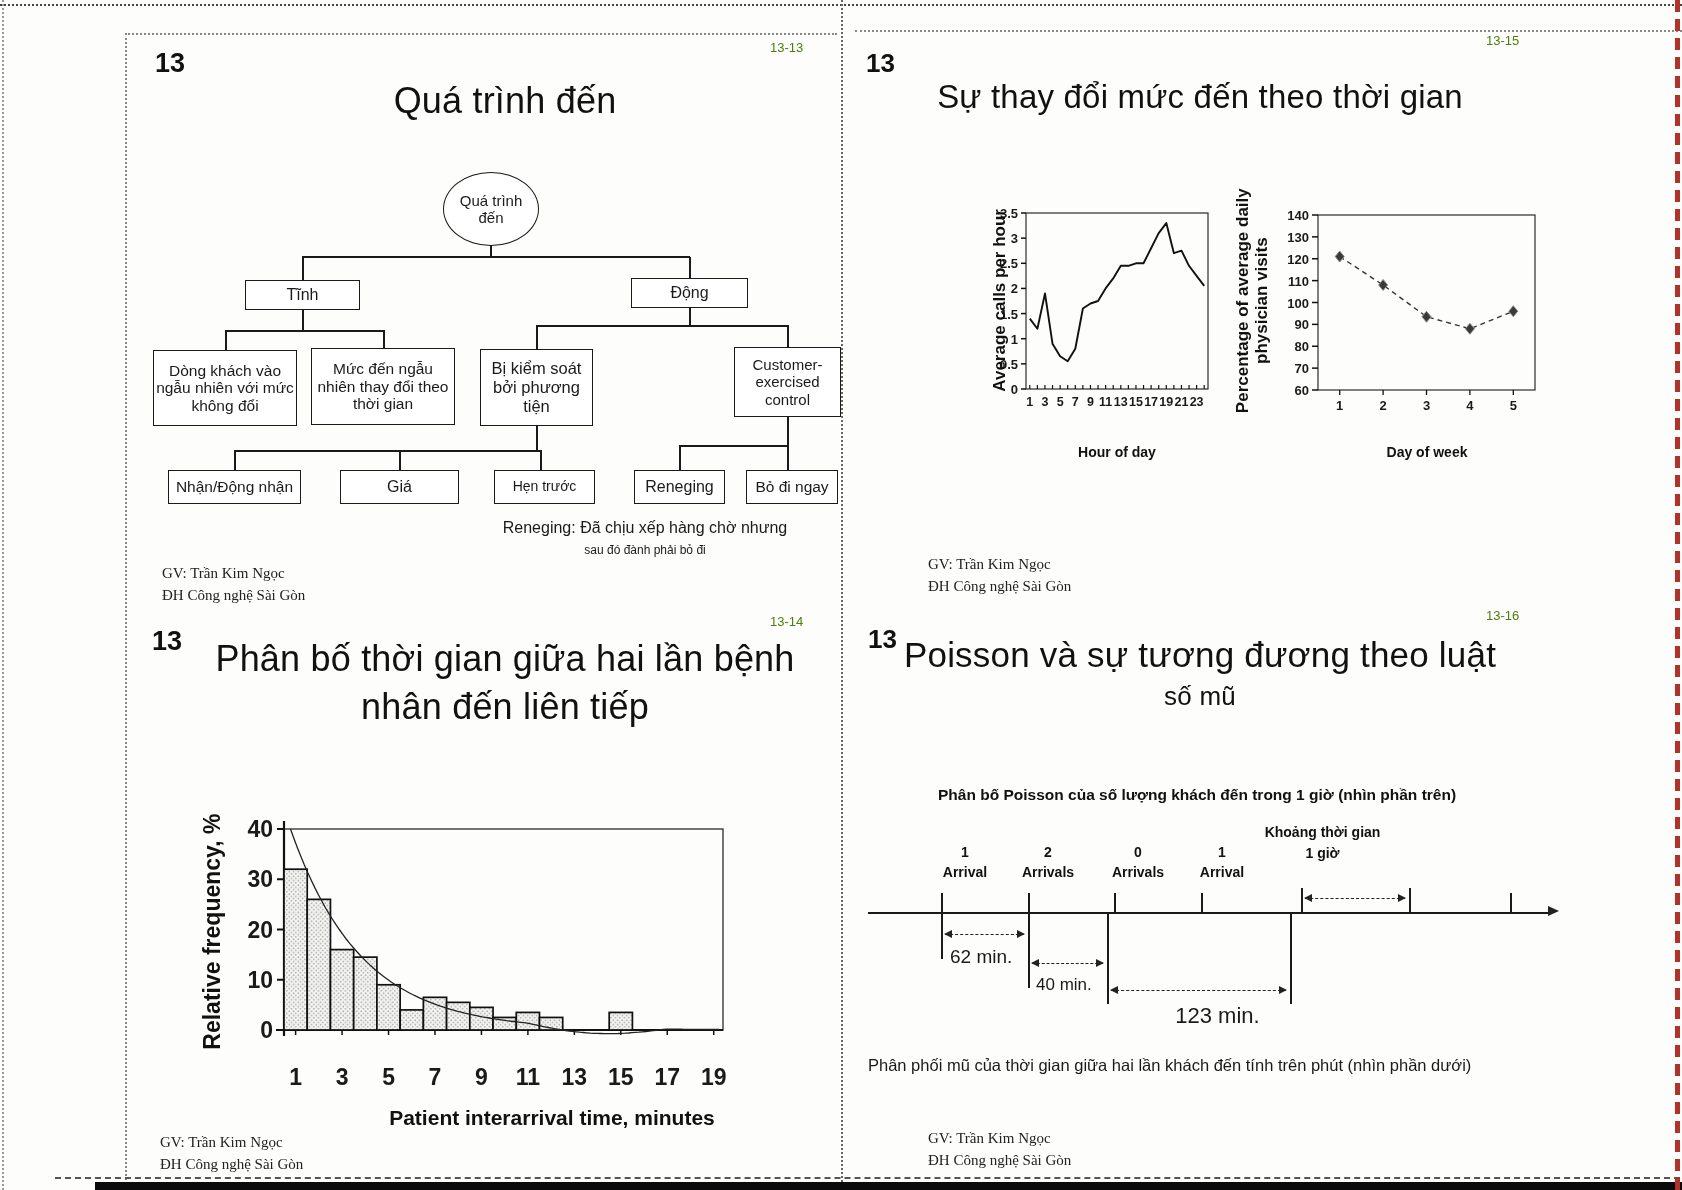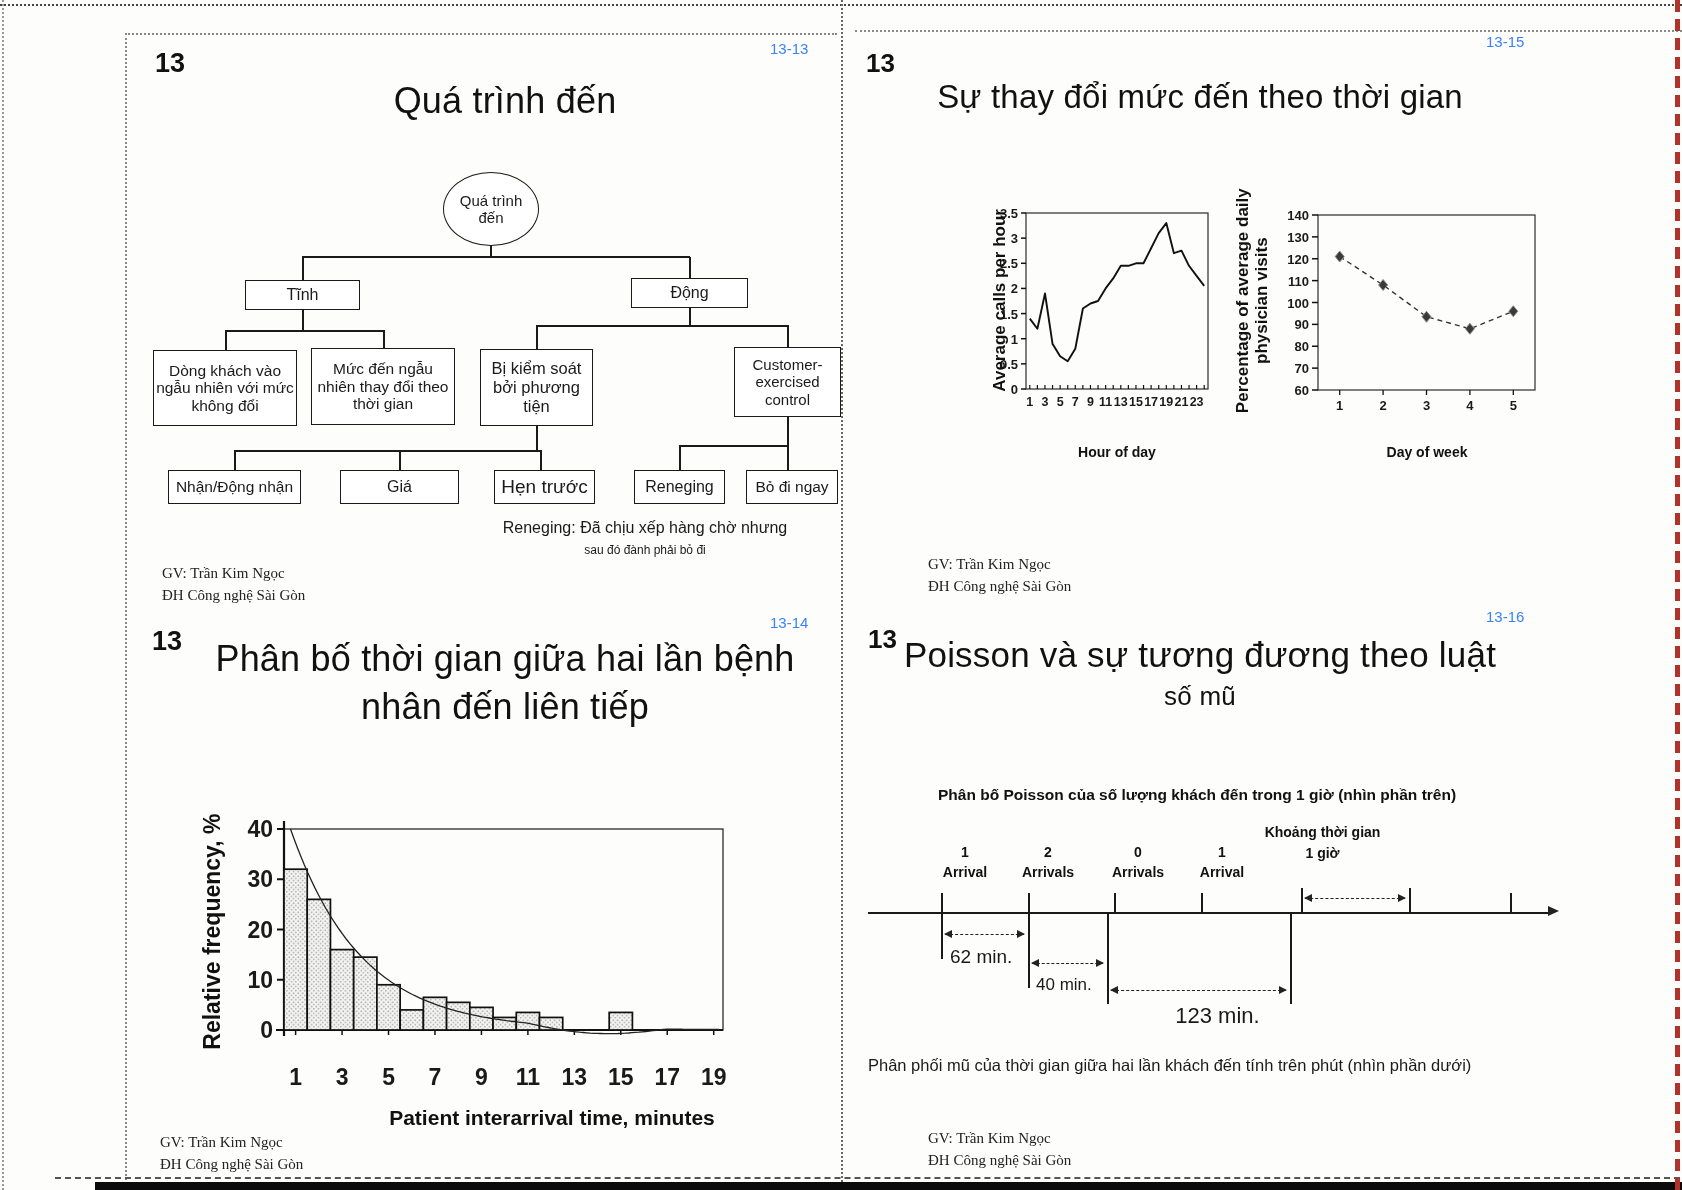--- a/index.html
+++ b/index.html
@@ -3,21 +3,21 @@
 <meta charset="utf-8">
 <style>
 *{margin:0;padding:0;box-sizing:border-box}
 html,body{background:#9a9a9a}
 .page{position:relative;width:1682px;height:1190px;background:#fdfdfb;font-family:"Liberation Sans",sans-serif;color:#1a1a1a;overflow:hidden}
 .abs{position:absolute}
 .serif{font-family:"Liberation Serif",serif}
 .center{text-align:center}
 .slide-title{font-size:35px;letter-spacing:.2px;color:#111;text-align:center;line-height:1.18}
 .chapter{font-size:27px;font-weight:bold;color:#111}
-.pageno{font-size:15px;color:#3b82f6}
+.pageno{font-size:13px;color:#4d7c0f}
 .footer-line{font-size:15px;color:#222}
 .tree-box{position:absolute;border:1.7px solid #1a1a1a;background:#fff;display:flex;align-items:center;justify-content:center;text-align:center;line-height:1.14}
 .tree-ellipse{border-radius:50%}
 .conn{position:absolute;background:#1a1a1a}
 .dotline-h{position:absolute;border-top:2px dotted #666;height:0}
 .dotline-v{position:absolute;border-left:2px dotted #777;width:0}
 .dashline-h{position:absolute;border-top:2px dashed #555;height:0}
 .vtick{position:absolute;width:1.7px;background:#1a1a1a}
 .darrow{position:absolute;border-top:1.7px dashed #222;height:0}
 .darrow::before,.darrow::after{content:'';position:absolute;top:-5px;width:0;height:0;border-top:4px solid transparent;border-bottom:4px solid transparent}
@@ -80,21 +80,21 @@
     <div class="conn" style="left:234px;top:450px;width:1.7px;height:20px"></div>
     <div class="conn" style="left:399px;top:450px;width:1.7px;height:20px"></div>
     <div class="conn" style="left:540px;top:450px;width:1.7px;height:20px"></div>
     <div class="conn" style="left:787px;top:417px;width:1.7px;height:28px"></div>
     <div class="conn" style="left:679px;top:445px;width:110px;height:1.7px"></div>
     <div class="conn" style="left:679px;top:445px;width:1.7px;height:25px"></div>
     <div class="conn" style="left:787px;top:445px;width:1.7px;height:25px"></div>
 
     <div class="tree-box" style="left:168px;top:470px;width:133px;height:34px;font-size:15.5px;white-space:nowrap">Nhận/Động nhận</div>
     <div class="tree-box" style="left:340px;top:470px;width:119px;height:34px;font-size:16px">Giá</div>
-    <div class="tree-box" style="left:494px;top:470px;width:101px;height:34px;font-size:19px;white-space:nowrap">Hẹn trước</div>
+    <div class="tree-box" style="left:494px;top:470px;width:101px;height:34px;font-size:14px;white-space:nowrap">Hẹn trước</div>
     <div class="tree-box" style="left:634px;top:470px;width:91px;height:34px;font-size:16px">Reneging</div>
     <div class="tree-box" style="left:746px;top:470px;width:92px;height:34px;font-size:15.5px;white-space:nowrap">Bỏ đi ngay</div>
 
     <div class="abs center" style="left:430px;top:519px;width:430px;font-size:16px">Reneging: Đã chịu xếp hàng chờ nhưng</div>
     <div class="abs center" style="left:430px;top:543px;width:430px;font-size:12px">sau đó đành phải bỏ đi</div>
 
     <div class="abs serif footer-line" style="left:162px;top:565px">GV: Trần Kim Ngọc</div>
     <div class="abs serif footer-line" style="left:162px;top:587px">ĐH Công nghệ Sài Gòn</div>
   </div>
 

